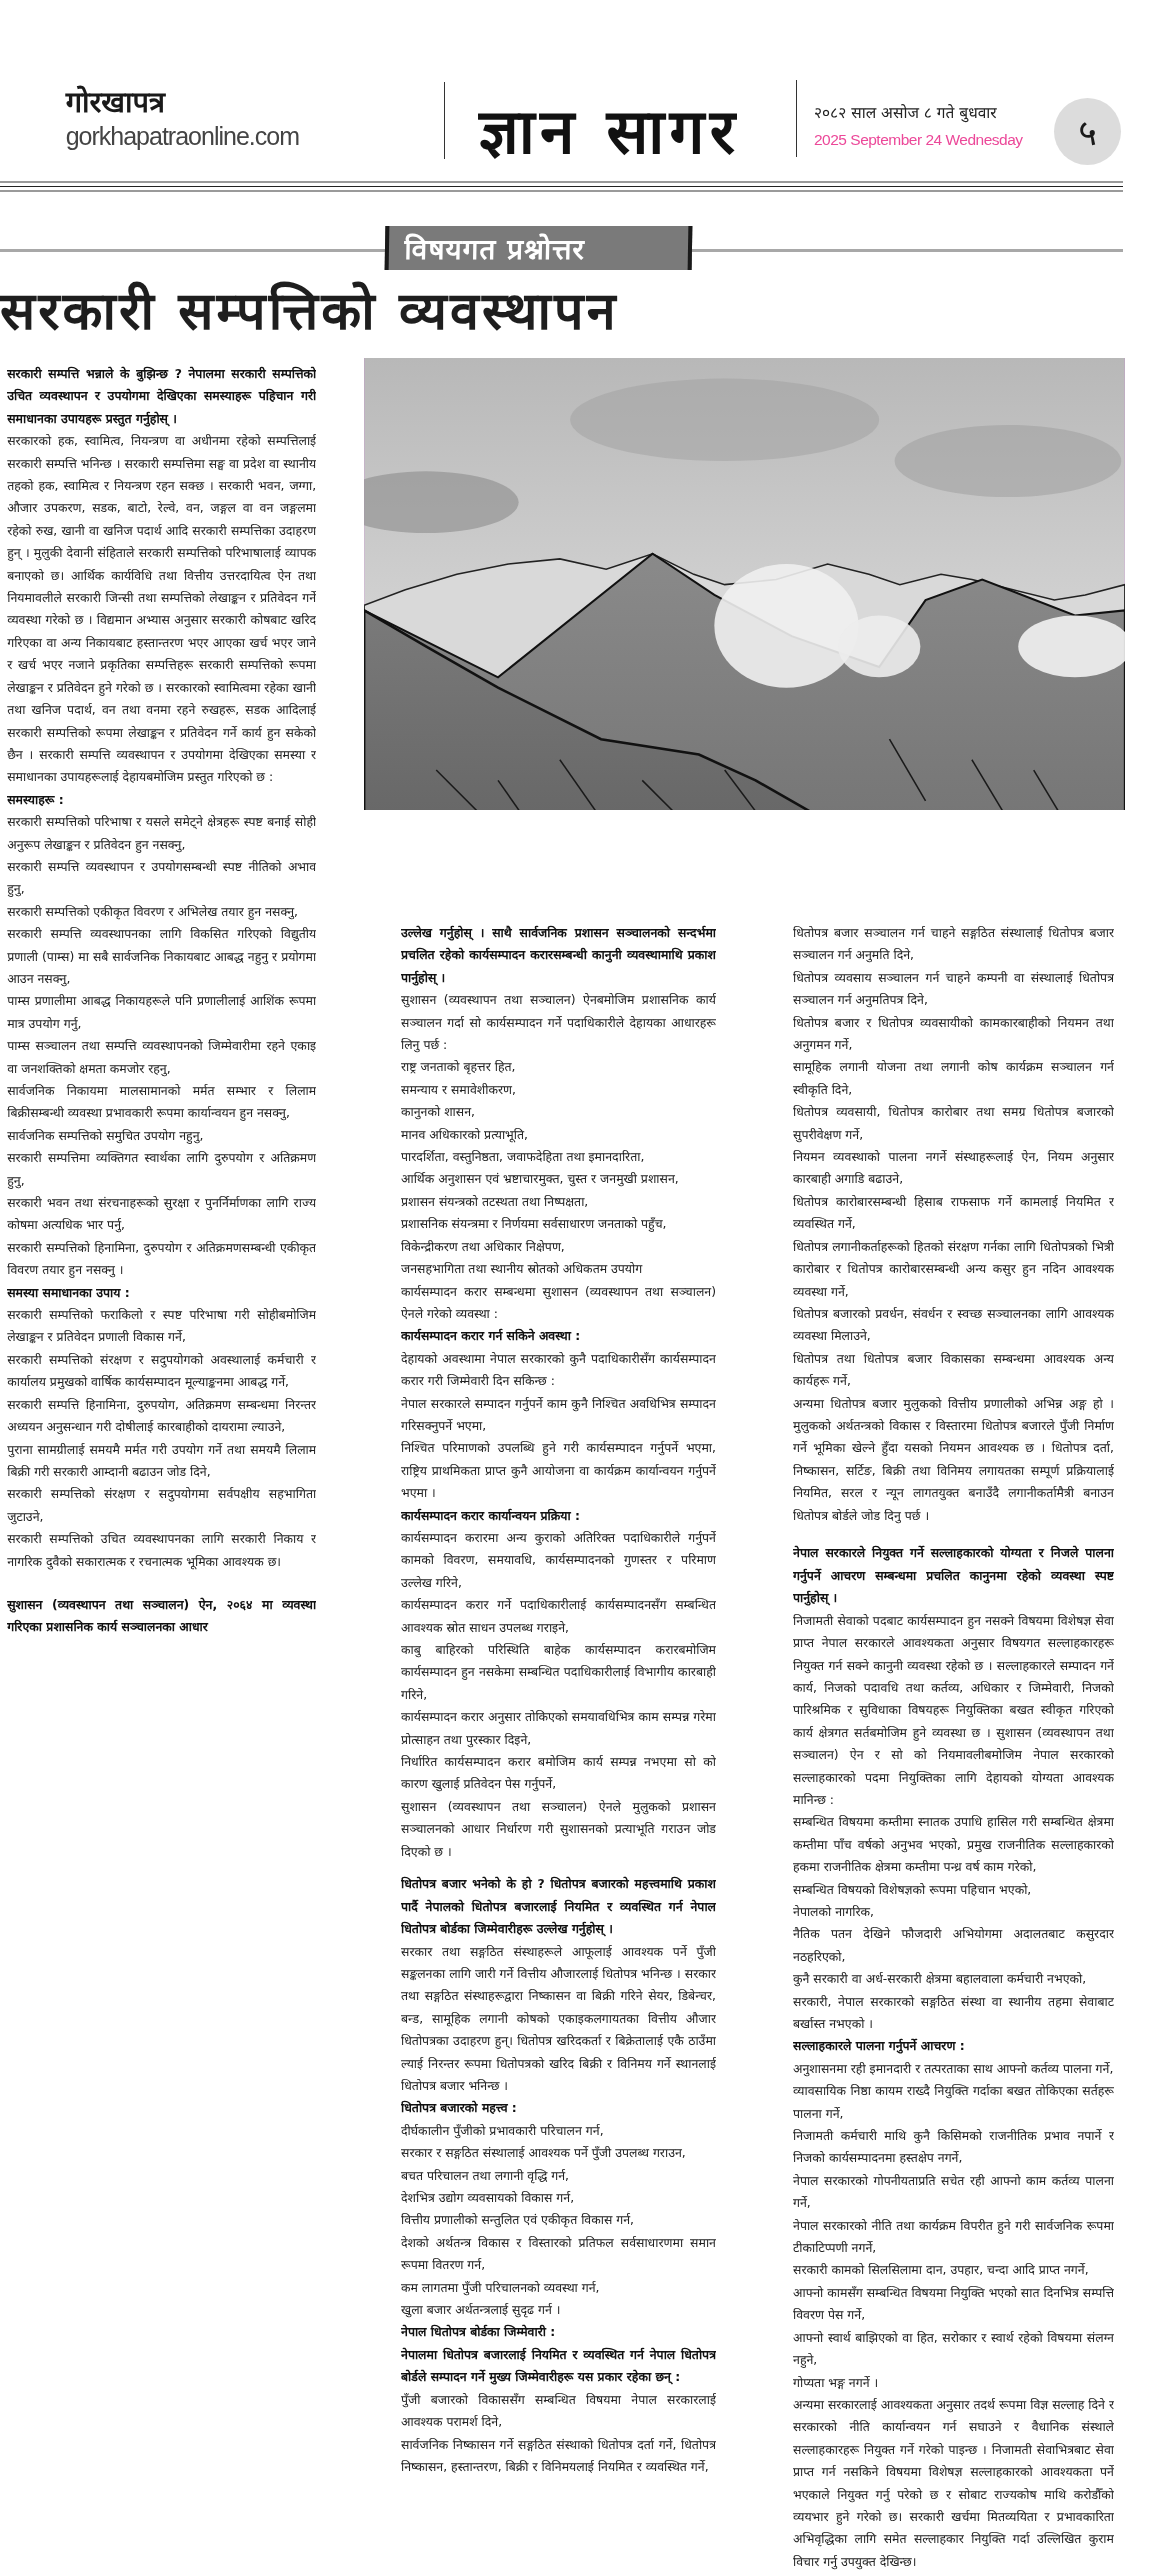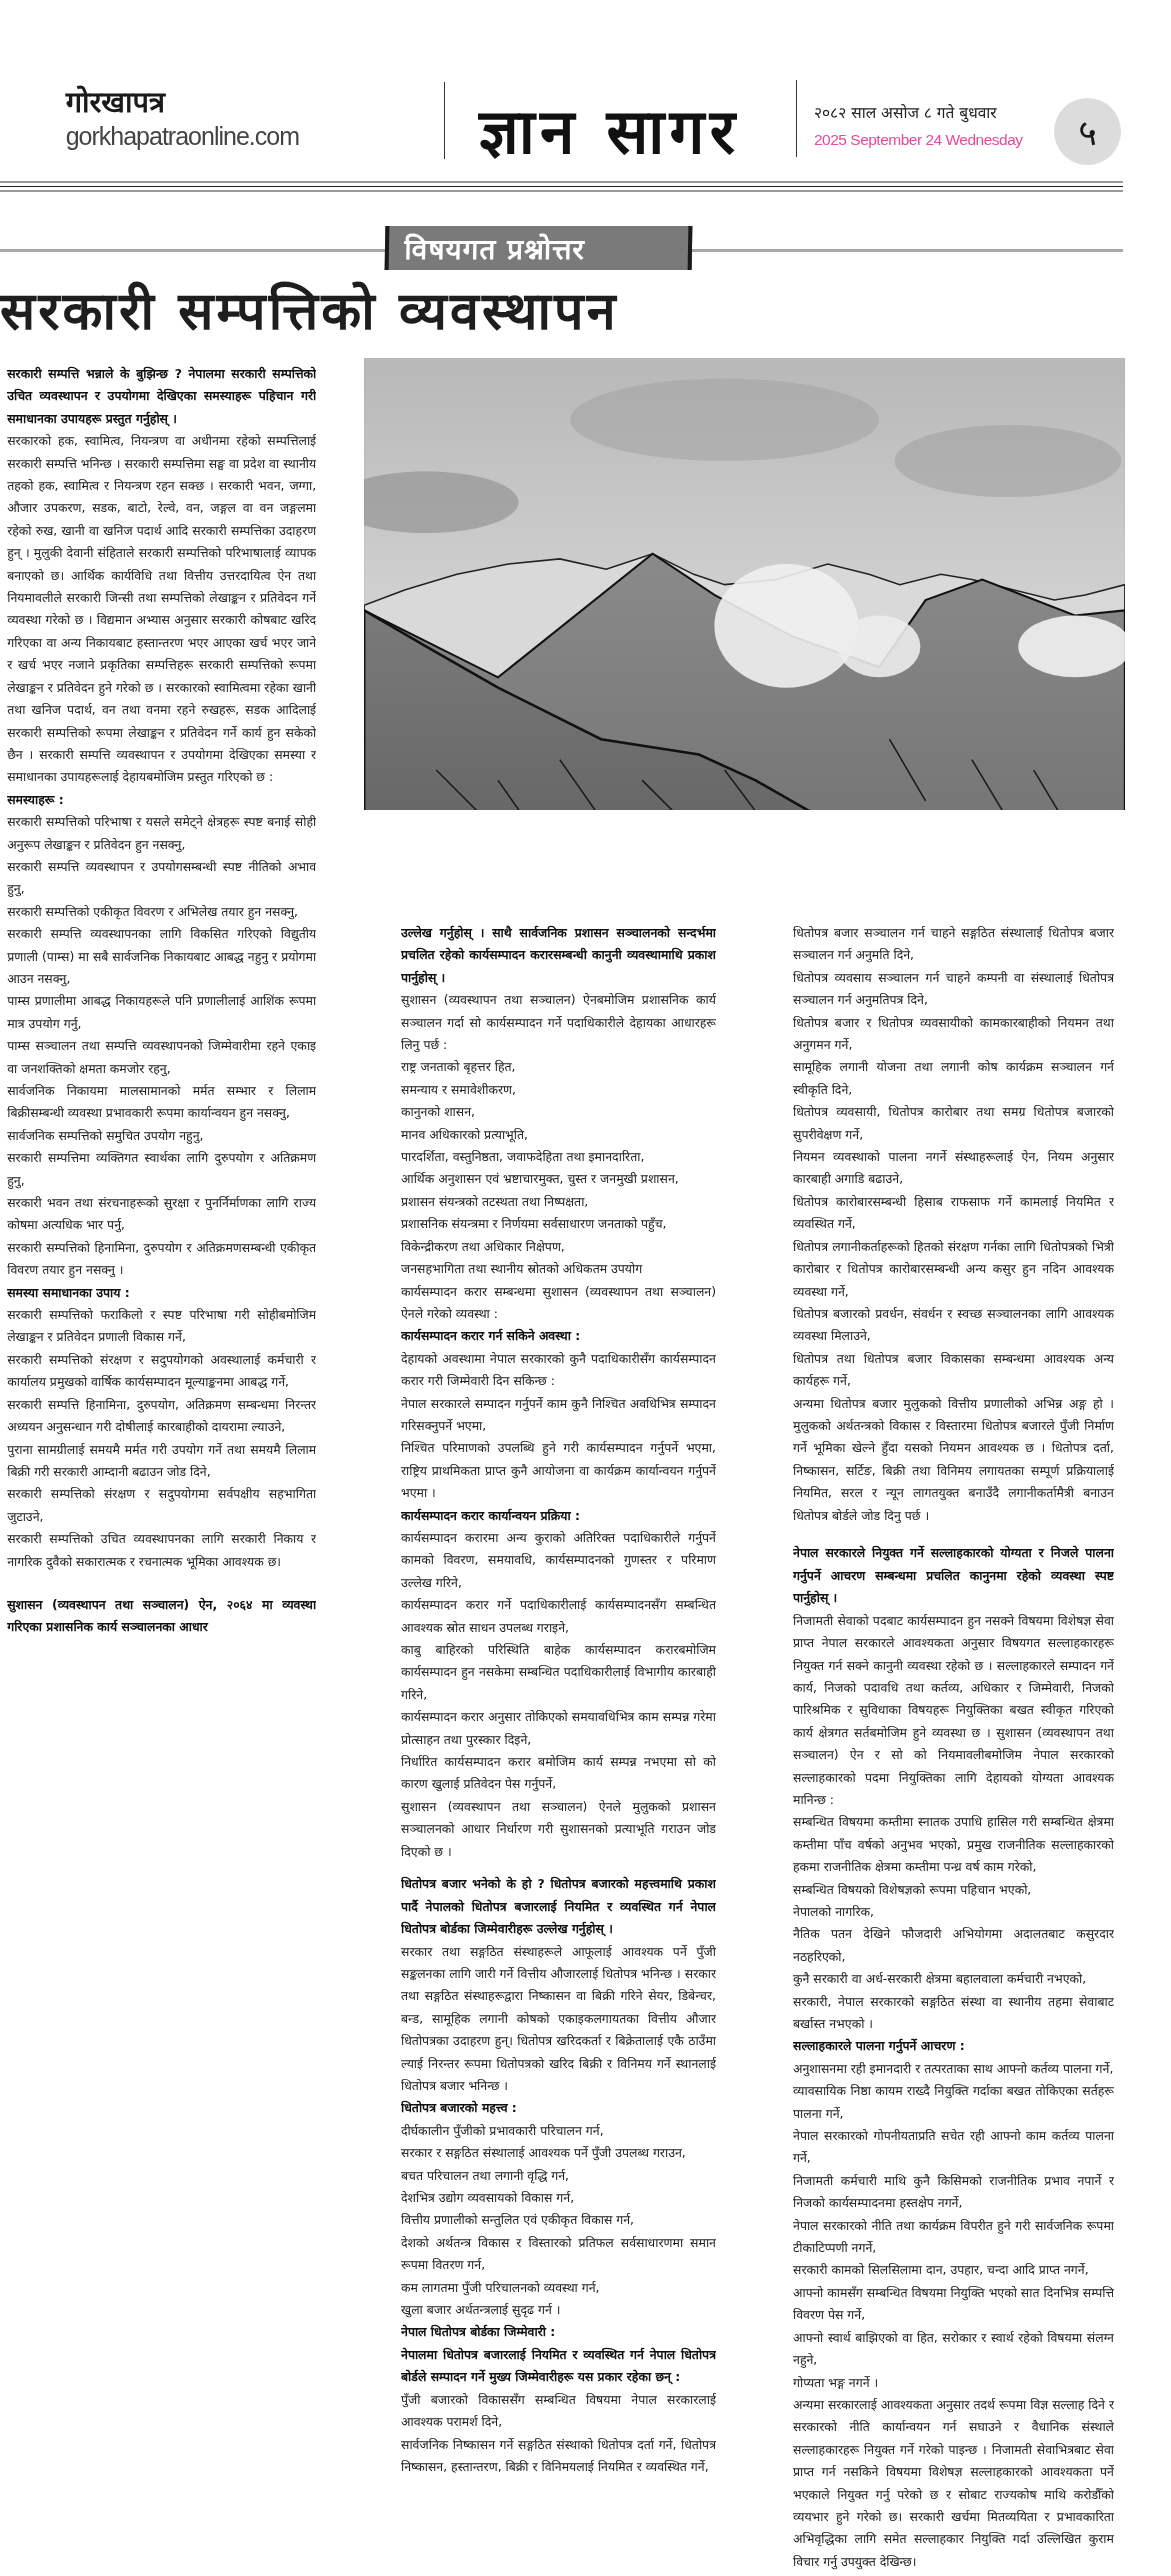--- a/index.html
+++ b/index.html
@@ -212,22 +212,22 @@
   <p>निजामती सेवाको पदबाट कार्यसम्पादन हुन नसक्ने विषयमा विशेषज्ञ सेवा प्राप्त नेपाल सरकारले आवश्यकता अनुसार विषयगत सल्लाहकारहरू नियुक्त गर्न सक्ने कानुनी व्यवस्था रहेको छ । सल्लाहकारले सम्पादन गर्ने कार्य, निजको पदावधि तथा कर्तव्य, अधिकार र जिम्मेवारी, निजको पारिश्रमिक र सुविधाका विषयहरू नियुक्तिका बखत स्वीकृत गरिएको कार्य क्षेत्रगत सर्तबमोजिम हुने व्यवस्था छ । सुशासन (व्यवस्थापन तथा सञ्चालन) ऐन र सो को नियमावलीबमोजिम नेपाल सरकारको सल्लाहकारको पदमा नियुक्तिका लागि देहायको योग्यता आवश्यक मानिन्छ :</p>
   <p class="li">सम्बन्धित विषयमा कम्तीमा स्नातक उपाधि हासिल गरी सम्बन्धित क्षेत्रमा कम्तीमा पाँच वर्षको अनुभव भएको, प्रमुख राजनीतिक सल्लाहकारको हकमा राजनीतिक क्षेत्रमा कम्तीमा पन्ध्र वर्ष काम गरेको,</p>
   <p class="li">सम्बन्धित विषयको विशेषज्ञको रूपमा पहिचान भएको,</p>
   <p class="li">नेपालको नागरिक,</p>
   <p class="li">नैतिक पतन देखिने फौजदारी अभियोगमा अदालतबाट कसुरदार नठहरिएको,</p>
   <p class="li">कुनै सरकारी वा अर्ध-सरकारी क्षेत्रमा बहालवाला कर्मचारी नभएको,</p>
   <p class="li">सरकारी, नेपाल सरकारको सङ्गठित संस्था वा स्थानीय तहमा सेवाबाट बर्खास्त नभएको ।</p>
   <p class="h">सल्लाहकारले पालना गर्नुपर्ने आचरण :</p>
   <p class="li">अनुशासनमा रही इमानदारी र तत्परताका साथ आफ्नो कर्तव्य पालना गर्ने,</p>
   <p class="li">व्यावसायिक निष्ठा कायम राख्दै नियुक्ति गर्दाका बखत तोकिएका सर्तहरू पालना गर्ने,</p>
+  <p class="li">निजामती कर्मचारी माथि कुनै किसिमको राजनीतिक प्रभाव नपार्ने र निजको कार्यसम्पादनमा हस्तक्षेप नगर्ने,</p>
   <p class="li">नेपाल सरकारको गोपनीयताप्रति सचेत रही आफ्नो काम कर्तव्य पालना गर्ने,</p>
-  <p class="li">निजामती कर्मचारी माथि कुनै किसिमको राजनीतिक प्रभाव नपार्ने र निजको कार्यसम्पादनमा हस्तक्षेप नगर्ने,</p>
   <p class="li">नेपाल सरकारको नीति तथा कार्यक्रम विपरीत हुने गरी सार्वजनिक रूपमा टीकाटिप्पणी नगर्ने,</p>
   <p class="li">सरकारी कामको सिलसिलामा दान, उपहार, चन्दा आदि प्राप्त नगर्ने,</p>
   <p class="li">आफ्नो कामसँग सम्बन्धित विषयमा नियुक्ति भएको सात दिनभित्र सम्पत्ति विवरण पेस गर्ने,</p>
   <p class="li">आफ्नो स्वार्थ बाझिएको वा हित, सरोकार र स्वार्थ रहेको विषयमा संलग्न नहुने,</p>
   <p class="li">गोप्यता भङ्ग नगर्ने ।</p>
   <p>अन्यमा सरकारलाई आवश्यकता अनुसार तदर्थ रूपमा विज्ञ सल्लाह दिने र सरकारको नीति कार्यान्वयन गर्न सघाउने र वैधानिक संस्थाले सल्लाहकारहरू नियुक्त गर्ने गरेको पाइन्छ । निजामती सेवाभित्रबाट सेवा प्राप्त गर्न नसकिने विषयमा विशेषज्ञ सल्लाहकारको आवश्यकता पर्ने भएकाले नियुक्त गर्नु परेको छ र सोबाट राज्यकोष माथि करोडौँको व्ययभार हुने गरेको छ। सरकारी खर्चमा मितव्ययिता र प्रभावकारिता अभिवृद्धिका लागि समेत सल्लाहकार नियुक्ति गर्दा उल्लिखित कुराम विचार गर्नु उपयुक्त देखिन्छ।</p>
 </div>
 
 
 </body></html>

